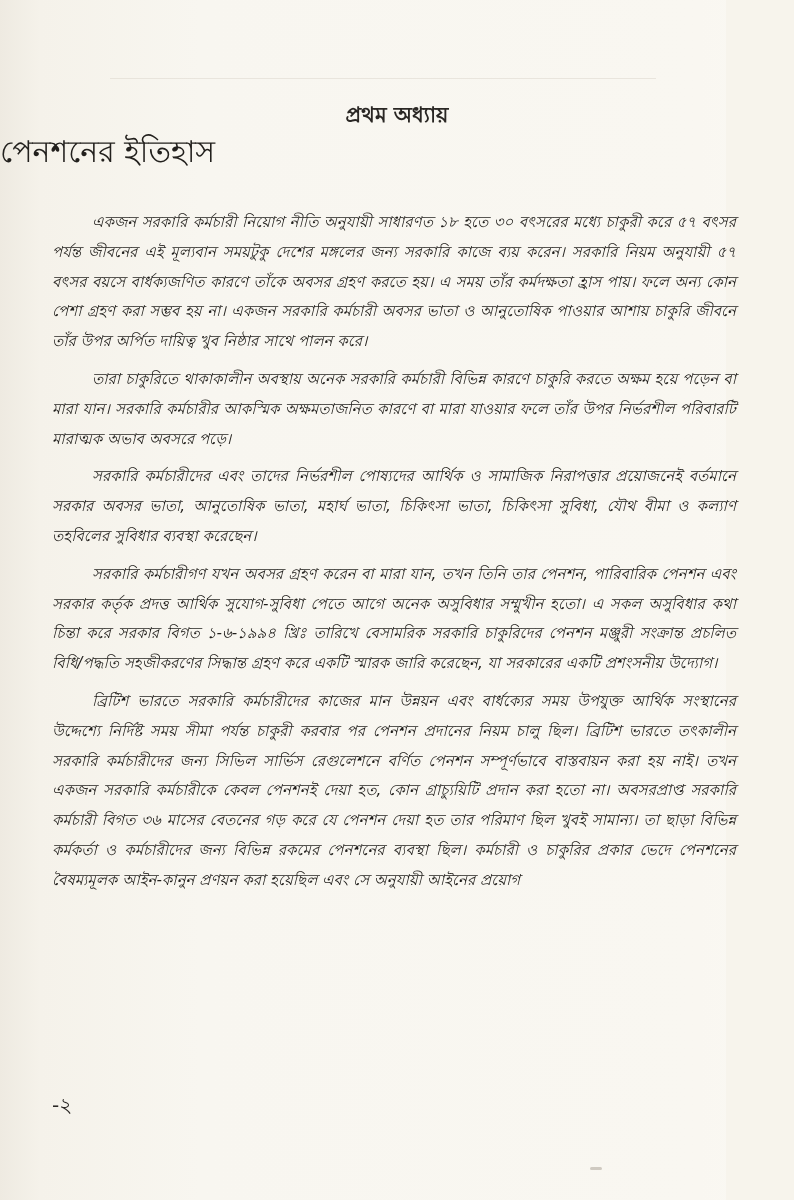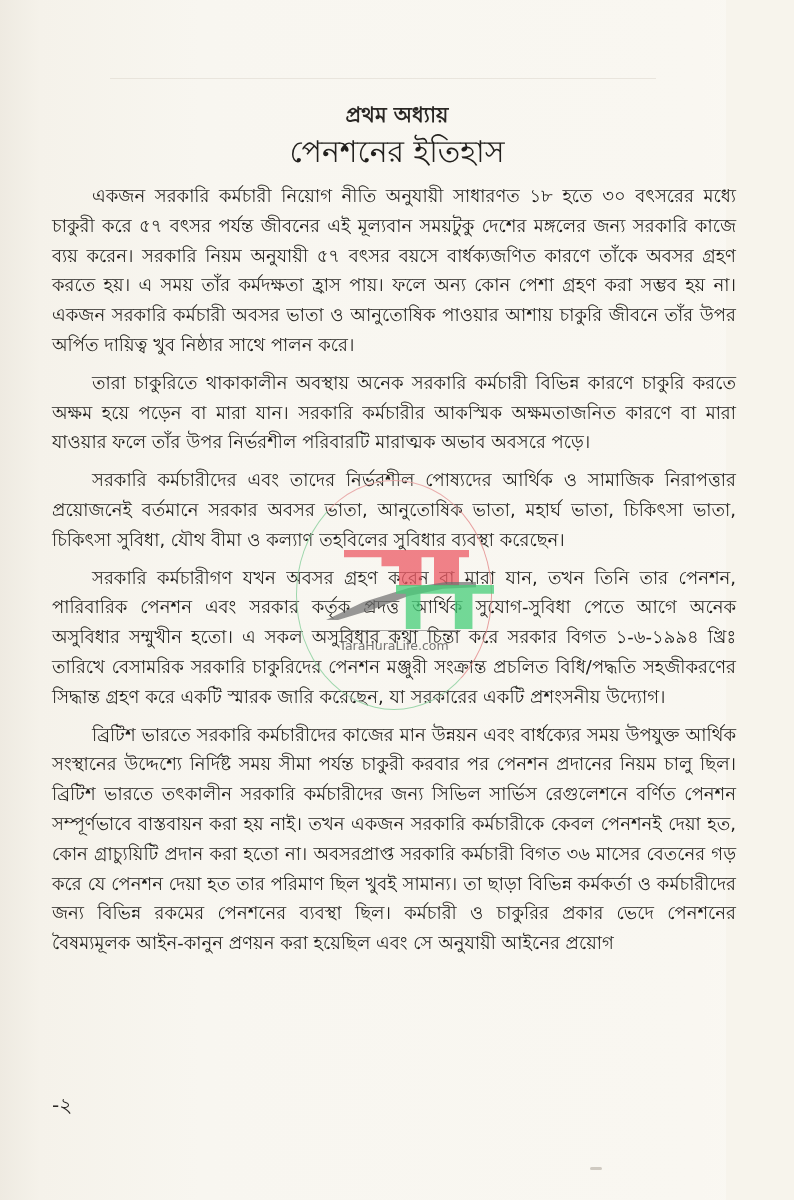--- a/index.html
+++ b/index.html
@@ -35,33 +35,34 @@
       top: 99px;
       text-align: center;
       font-size: 21px;
       font-weight: bold;
       color: #2a2724;
     }
     .chapter-title {
       position: absolute;
       left: 0; width: 794px;
       top: 128px;
-      text-align: center;
+      text-align: left;
       font-size: 30px;
       color: #22201d;
     }
     .body-text {
       position: absolute;
       left: 52px;
-      top: 181px;
+      top: 208px;
       width: 684px;
-      font-size: 18px;
+      font-size: 15px;
       line-height: 29.8px;
       text-align: justify;
       color: #1f1d1a;
+      font-style: italic;
     }
     .para {
       margin: 0 0 8px 0;
       text-indent: 40px;
     }
     .page-number {
       position: absolute;
       left: 52px;
       top: 1090px;
       font-size: 20px;
@@ -154,21 +155,13 @@
     <p class="para">একজন সরকারি কর্মচারী নিয়োগ নীতি অনুযায়ী সাধারণত ১৮ হতে ৩০ বৎসরের মধ্যে চাকুরী করে ৫৭ বৎসর পর্যন্ত জীবনের এই মূল্যবান সময়টুকু দেশের মঙ্গলের জন্য সরকারি কাজে ব্যয় করেন। সরকারি নিয়ম অনুযায়ী ৫৭ বৎসর বয়সে বার্ধক্যজণিত কারণে তাঁকে অবসর গ্রহণ করতে হয়। এ সময় তাঁর কর্মদক্ষতা হ্রাস পায়। ফলে অন্য কোন পেশা গ্রহণ করা সম্ভব হয় না। একজন সরকারি কর্মচারী অবসর ভাতা ও আনুতোষিক পাওয়ার আশায় চাকুরি জীবনে তাঁর উপর অর্পিত দায়িত্ব খুব নিষ্ঠার সাথে পালন করে।</p>
     <p class="para">তারা চাকুরিতে থাকাকালীন অবস্থায় অনেক সরকারি কর্মচারী বিভিন্ন কারণে চাকুরি করতে অক্ষম হয়ে পড়েন বা মারা যান। সরকারি কর্মচারীর আকস্মিক অক্ষমতাজনিত কারণে বা মারা যাওয়ার ফলে তাঁর উপর নির্ভরশীল পরিবারটি মারাত্মক অভাব অবসরে পড়ে।</p>
     <p class="para">সরকারি কর্মচারীদের এবং তাদের নির্ভরশীল পোষ্যদের আর্থিক ও সামাজিক নিরাপত্তার প্রয়োজনেই বর্তমানে সরকার অবসর ভাতা, আনুতোষিক ভাতা, মহার্ঘ ভাতা, চিকিৎসা ভাতা, চিকিৎসা সুবিধা, যৌথ বীমা ও কল্যাণ তহবিলের সুবিধার ব্যবস্থা করেছেন।</p>
     <p class="para">সরকারি কর্মচারীগণ যখন অবসর গ্রহণ করেন বা মারা যান, তখন তিনি তার পেনশন, পারিবারিক পেনশন এবং সরকার কর্তৃক প্রদত্ত আর্থিক সুযোগ-সুবিধা পেতে আগে অনেক অসুবিধার সম্মুখীন হতো। এ সকল অসুবিধার কথা চিন্তা করে সরকার বিগত ১-৬-১৯৯৪ খ্রিঃ তারিখে বেসামরিক সরকারি চাকুরিদের পেনশন মঞ্জুরী সংক্রান্ত প্রচলিত বিধি/পদ্ধতি সহজীকরণের সিদ্ধান্ত গ্রহণ করে একটি স্মারক জারি করেছেন, যা সরকারের একটি প্রশংসনীয় উদ্যোগ।</p>
     <p class="para">ব্রিটিশ ভারতে সরকারি কর্মচারীদের কাজের মান উন্নয়ন এবং বার্ধক্যের সময় উপযুক্ত আর্থিক সংস্থানের উদ্দেশ্যে নির্দিষ্ট সময় সীমা পর্যন্ত চাকুরী করবার পর পেনশন প্রদানের নিয়ম চালু ছিল। ব্রিটিশ ভারতে তৎকালীন সরকারি কর্মচারীদের জন্য সিভিল সার্ভিস রেগুলেশনে বর্ণিত পেনশন সম্পূর্ণভাবে বাস্তবায়ন করা হয় নাই। তখন একজন সরকারি কর্মচারীকে কেবল পেনশনই দেয়া হত, কোন গ্রাচ্যুয়িটি প্রদান করা হতো না। অবসরপ্রাপ্ত সরকারি কর্মচারী বিগত ৩৬ মাসের বেতনের গড় করে যে পেনশন দেয়া হত তার পরিমাণ ছিল খুবই সামান্য। তা ছাড়া বিভিন্ন কর্মকর্তা ও কর্মচারীদের জন্য বিভিন্ন রকমের পেনশনের ব্যবস্থা ছিল। কর্মচারী ও চাকুরির প্রকার ভেদে পেনশনের বৈষম্যমূলক আইন-কানুন প্রণয়ন করা হয়েছিল এবং সে অনুযায়ী আইনের প্রয়োগ</p>
   </div>
 
   <div class="page-number">-২</div>
   <div class="smudge"></div>
 
-  <div class="watermark">
-    <div class="wm-ring"></div>
-    <div class="wm-red"></div>
-    <div class="wm-swoosh"></div>
-    <div class="wm-green"></div>
-    <div class="wm-line"></div>
-    <div class="wm-text">TaraHuraLife.com</div>
-  </div>
 </div>
 
 </body></html>

